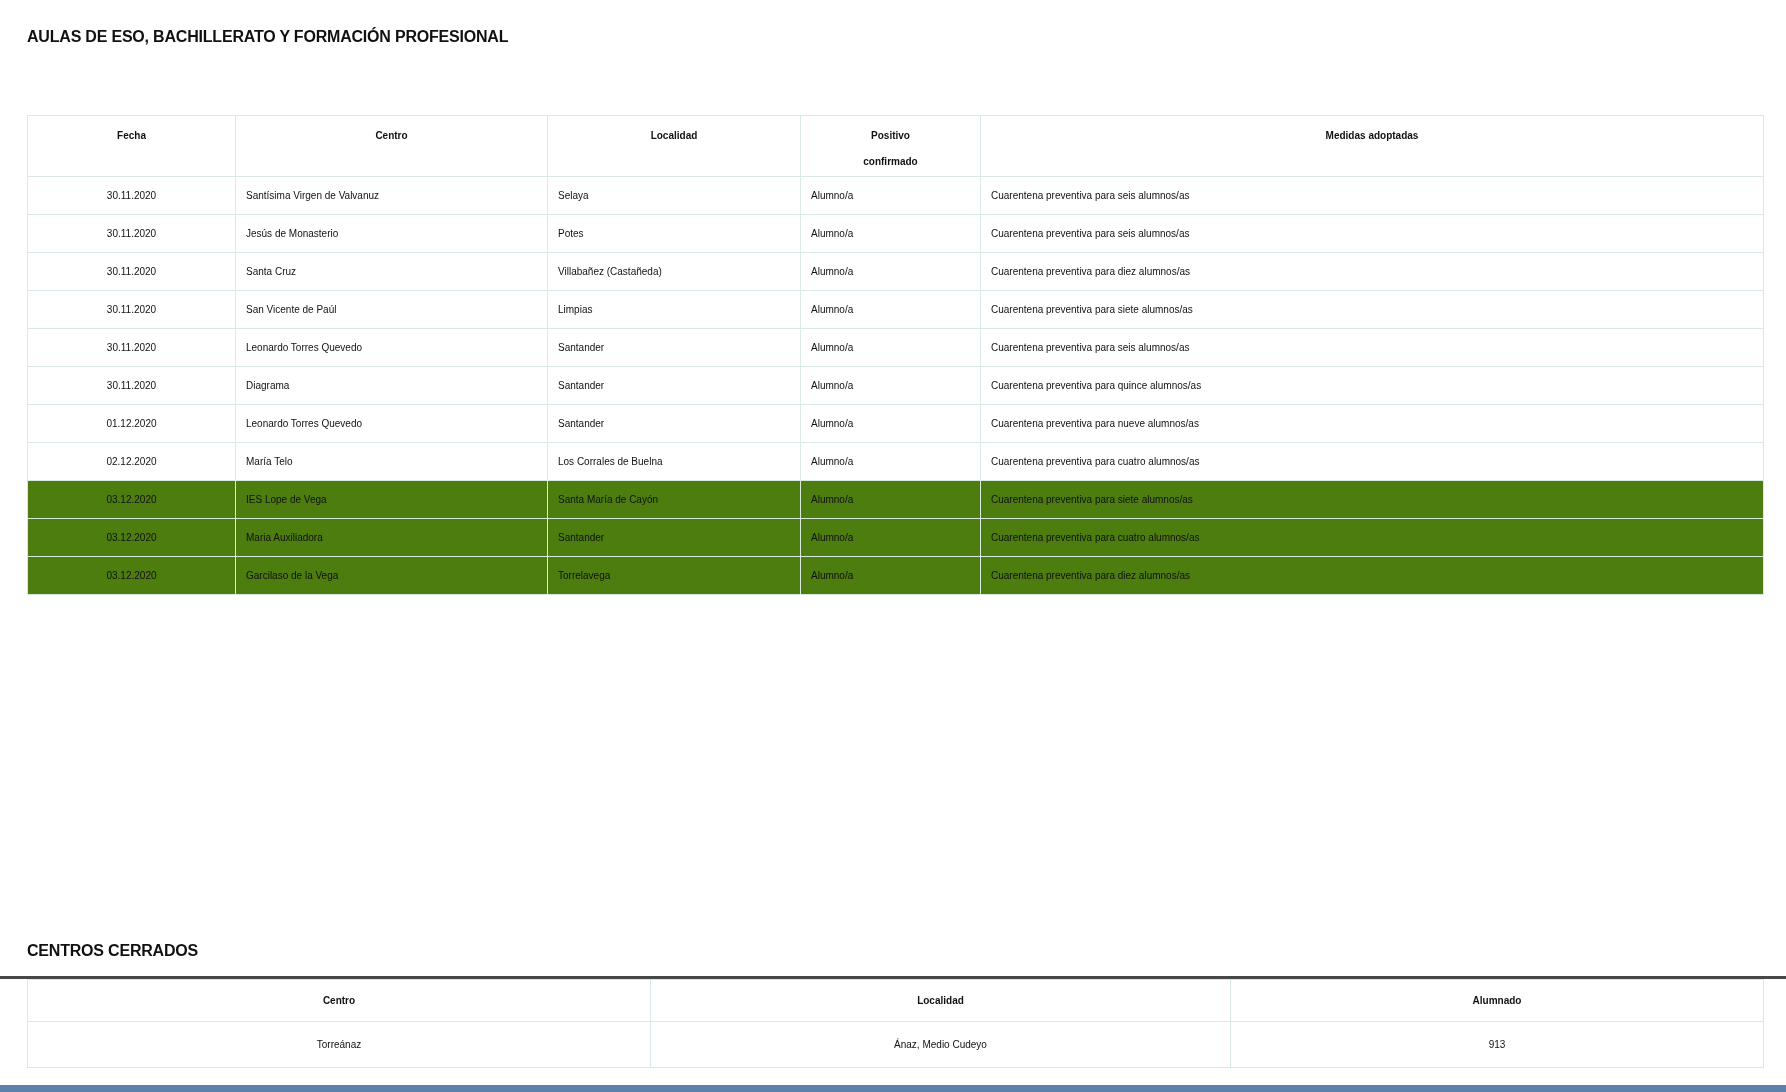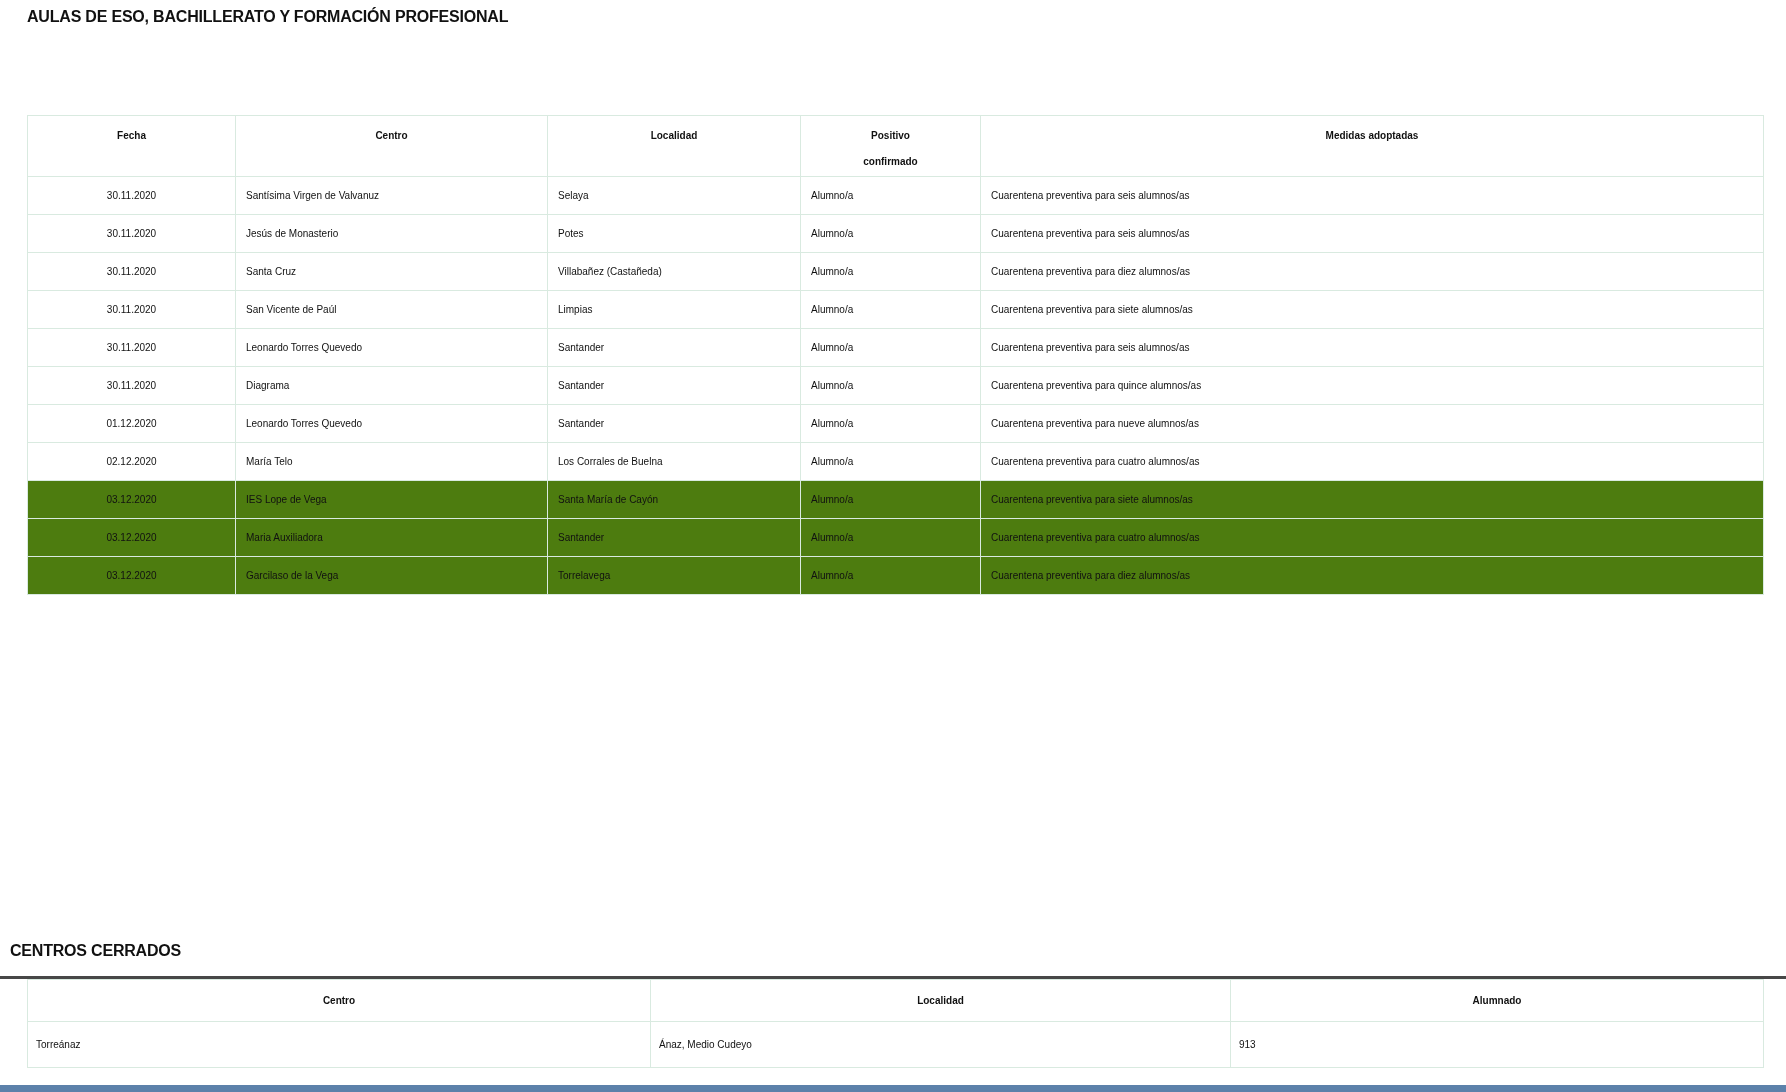--- a/index.html
+++ b/index.html
@@ -12,21 +12,21 @@
   .page {
     position: relative;
     width: 1786px;
     height: 1092px;
     background: #ffffff;
     overflow: hidden;
   }
   .doc-title {
     position: absolute;
     left: 27px;
-    top: 8px;
+    top: 28px;
     font-size: 16px;
     font-weight: bold;
     letter-spacing: -0.2px;
     white-space: nowrap;
   }
   
   .aulas-wrap {
     position: absolute;
     left: 27px;
     top: 115px;
@@ -57,21 +57,21 @@
     height: 38px;
     vertical-align: middle;
     padding: 0 10px;
     text-align: left;
   }
   .aulas-wrap td.c-fecha { text-align: center; }
   tr.hl td { background: #4d7c0f; }
   
   .cc-heading {
     position: absolute;
-    left: 10px;
+    left: 27px;
     top: 942px;
     font-size: 16px;
     font-weight: bold;
     letter-spacing: -0.2px;
     white-space: nowrap;
   }
   .dark-rule {
     position: absolute;
     left: 0;
     top: 976px;
@@ -88,20 +88,21 @@
   .cc-wrap th {
     height: 42px;
     vertical-align: middle;
     text-align: center;
     font-weight: bold;
     padding: 0 8px;
   }
   .cc-wrap td {
     height: 46px;
     vertical-align: middle;
+    text-align: center;
     padding: 0 8px;
   }
   .footer-bar {
     position: absolute;
     left: 0;
     top: 1085px;
     width: 1786px;
     height: 7px;
     background: #5c81aa;
   }

